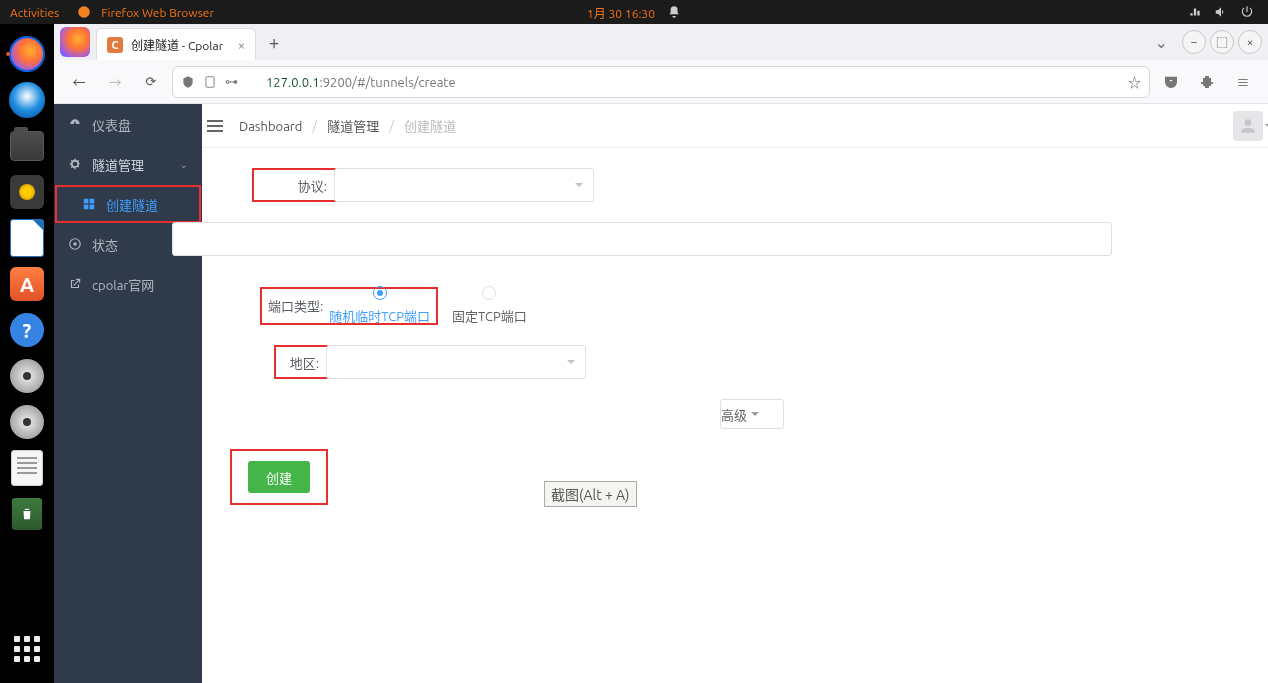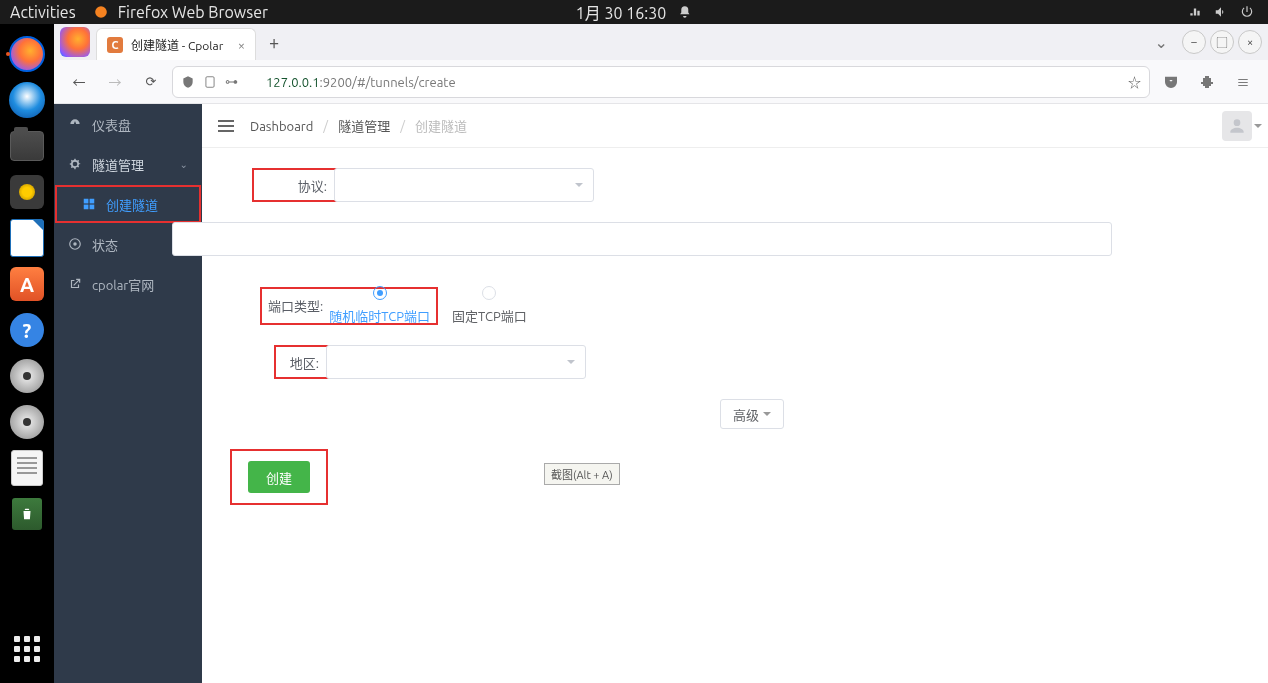--- a/index.html
+++ b/index.html
@@ -1,19 +1,19 @@
 <!DOCTYPE html>
 <html><head>
 <meta charset="utf-8">
 <style>
 * { margin: 0; padding: 0; box-sizing: border-box; font-family: "Ubuntu", "Noto Sans CJK SC", sans-serif; }
 body { width: 1268px; height: 683px; background: #fff; overflow: hidden; font-size: 13px; }
 
 
-.gnome-bar { width: 100%; height: 24px; background: #1b1b1b; color: #e5e5e5; display: flex; align-items: center; font-size: 16px; }
+.gnome-bar { width: 100%; height: 24px; background: #1b1b1b; color: #f97316; display: flex; align-items: center; font-size: 12px; }
 .gnome-bar .gb-left { display: flex; align-items: center; gap: 18px; padding-left: 10px; }
 .gnome-bar .gb-center { position: absolute; left: 50%; transform: translateX(-50%); display: flex; align-items: center; gap: 12px; }
 .gnome-bar .gb-right { margin-left: auto; display: flex; align-items: center; gap: 12px; padding-right: 14px; }
 .gnome-bar svg { fill: #ccc; }
 
 
 .dock { position: absolute; left: 0; top: 24px; bottom: 0; width: 54px; background: #000; display: flex; flex-direction: column; align-items: center; padding-top: 8px; gap: 2px; }
 .dock .dock-item { width: 44px; height: 44px; display: flex; align-items: center; justify-content: center; border-radius: 8px; }
 .dock .apps-grid { margin-top: auto; margin-bottom: 12px; }
 .dock .dock-item.active::after { content:""; position:absolute; left:1px; width:4px; height:4px; background:#e95420; border-radius:50%; }
@@ -67,21 +67,21 @@
 .sn-item.sub{padding-left:28px;}
 .sn-item.expanded{color:#cfd6de;}
 .sn-item.active{color:#409eff;}
 .sn-item.active.boxed{outline:2px solid #e63030;outline-offset:-3px;}
 .sn-chev{margin-left:auto;color:#8a94a2;font-size:10px;}
 .sn-icon{width:14px;height:14px;display:inline-flex;align-items:center;justify-content:center;}
 .sn-icon svg{fill:#aeb6c0;}
 .sn-item.active .sn-icon svg{fill:#409eff;}
 
 .main-area{flex:1;display:flex;flex-direction:column;}
-.topbar{height:44px;border-bottom:1px solid #eee;display:flex;align-items:center;padding:0 16px;gap:10px;color:#888;font-size:13px;}
+.topbar{height:44px;border-bottom:1px solid #eee;display:flex;align-items:center;padding:0 5px;gap:10px;color:#888;font-size:13px;}
 .topbar .crumb{color:#555;}
 .topbar .crumb.active{color:#bbb;}
 .topbar .sep{color:#ccc;}
 .topbar .avatar{margin-left:auto;width:30px;height:30px;border-radius:4px;background:#e6e6e8;display:flex;align-items:center;justify-content:center;position:relative;}
 .topbar .avatar::after{content:"";position:absolute;right:-10px;top:13px;border:4px solid transparent;border-top-color:#999;}
 .topbar .hamburger{display:flex;flex-direction:column;gap:3px;margin-right:6px;}
 .topbar .hamburger span{width:16px;height:2px;background:#666;}
 
 .form-area{padding:20px 28px;color:#5a5e66;font-size:13px;}
 .form-row{display:flex;align-items:center;margin-bottom:20px;}
@@ -93,26 +93,26 @@
 .redbox{border:2px solid #e63030;padding:3px 3px;display:inline-flex;align-items:center;}
 .redbox.big{padding:10px 16px;}
 .redlabel{color:#5a5e66;}
 .radio{display:flex;align-items:center;gap:6px;cursor:pointer;flex-direction:column;}
 .radio .r-circle{width:14px;height:14px;border:1px solid #dcdfe6;border-radius:50%;display:inline-block;position:relative;}
 .radio.checked .r-circle{border-color:#409eff;}
 .radio.checked .r-circle::after{content:"";position:absolute;top:3px;left:3px;width:6px;height:6px;background:#409eff;border-radius:50%;}
 .radio.checked .r-label{color:#409eff;}
 .radio .r-label{color:#606266;}
 
-.adv-btn{width:64px;height:30px;border:1px solid #dcdfe6;border-radius:3px;display:flex;align-items:center;justify-content:center;gap:4px;color:#606266;background:#fff;margin:0 auto 20px 490px;}
+.adv-btn{width:64px;height:30px;border:1px solid #dcdfe6;border-radius:3px;display:flex;align-items:center;gap:4px;color:#606266;background:#fff;margin:0 auto 20px 490px;}
 .adv-btn::after{content:"";border:4px solid transparent;border-top-color:#999;margin-top:4px;}
 
 .create-btn{background:#44b549;color:#fff;border:none;border-radius:3px;height:32px;padding:0 18px;font-size:13px;cursor:pointer;}
 
-.screenshot-tip{position:absolute;left:544px;top:463px;border:1px solid #aaa;background:#f5f5f0;font-size:11px;padding:2px 6px;color:#555;}
+.screenshot-tip{position:absolute;left:544px;top:481px;border:1px solid #aaa;background:#f5f5f0;font-size:14px;padding:2px 6px;color:#555;}
 </style>
 </head>
 <body>
 
 <div class="gnome-bar">
   <div class="gb-left">
     <span>Activities</span>
     <span style="display:flex;align-items:center;gap:10px;">
       <svg width="14" height="14" viewBox="0 0 24 24">
           <circle cx="12" cy="12" r="10" fill="#f58220"></circle>

